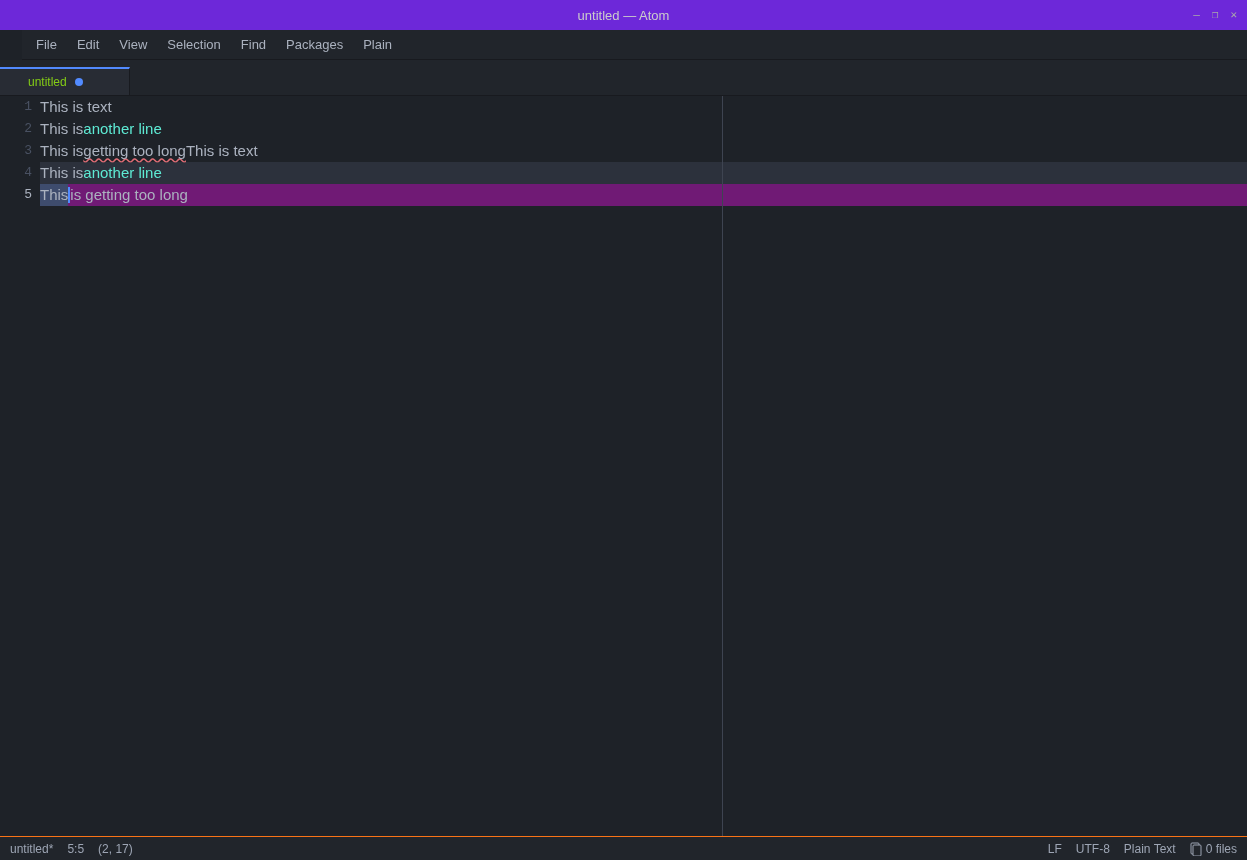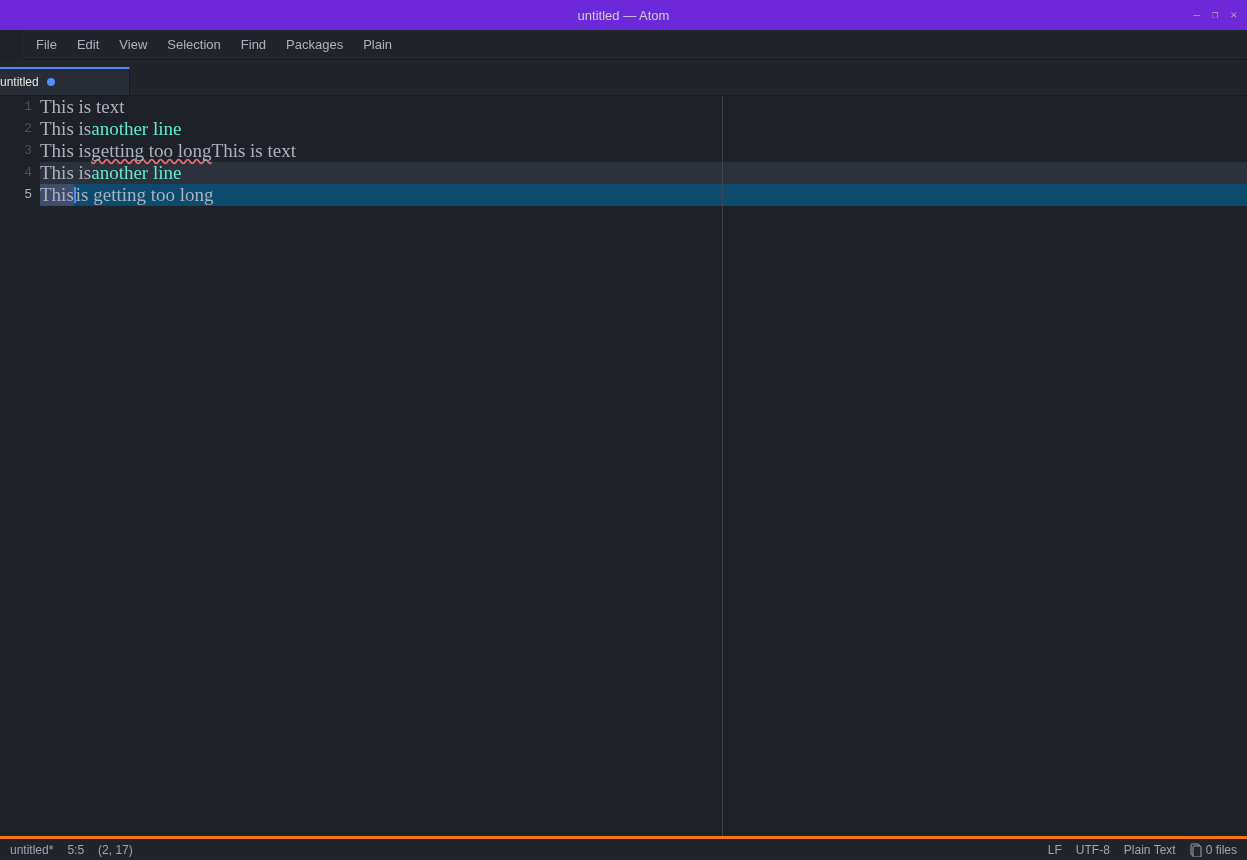--- a/index.html
+++ b/index.html
@@ -68,27 +68,27 @@
       height: 36px;
       background: #21252b;
       display: flex;
       align-items: flex-end;
       border-bottom: 1px solid #181a1f;
     }
     .tab {
       display: flex;
       align-items: center;
       gap: 8px;
-      padding: 6px 0;
+      padding: 6px 28px;
       background: #282c34;
       border-top: 2px solid #528bff;
       border-right: 1px solid #181a1f;
       font-family: -apple-system, BlinkMacSystemFont, 'Segoe UI', sans-serif;
       font-size: 12px;
-      color: #e5e5e5;
+      color: #84cc16;
       cursor: pointer;
       min-width: 130px;
     }
     .tab-modified-dot {
       width: 8px;
       height: 8px;
       border-radius: 50%;
       background: #528bff;
       flex-shrink: 0;
     }
@@ -132,34 +132,34 @@
     
     #code-area {
       flex: 1;
       overflow: auto;
       padding-top: 0;
     }
 
     .code-line {
       height: 22px;
       line-height: 22px;
-      font-size: 19px;
-      font-family: Liberation Serif, serif;
+      font-size: 15px;
+      font-family: Liberation Sans, sans-serif;
       white-space: nowrap;
       display: flex;
       align-items: center;
     }
 
     .code-line.highlighted {
       background: #2c313c;
     }
 
     
     .code-line.cursor-line {
-      background: #0c4a6e;
+      background: #701a75;
     }
 
     
     #split-line {
       position: absolute;
       left: 722px;
       top: 0;
       bottom: 0;
       width: 1px;
       background: #3e4451;
@@ -194,21 +194,21 @@
     #statusbar {
       height: 24px;
       background: #21252b;
       display: flex;
       align-items: center;
       justify-content: space-between;
       padding: 0 10px;
       font-family: -apple-system, BlinkMacSystemFont, 'Segoe UI', sans-serif;
       font-size: 12px;
       color: #9da5b4;
-      border-top: 3px solid #f97316;
+      border-top: 1px solid #f97316;
       flex-shrink: 0;
     }
     #statusbar-left {
       display: flex;
       gap: 14px;
       align-items: center;
     }
     #statusbar-right {
       display: flex;
       gap: 14px;

